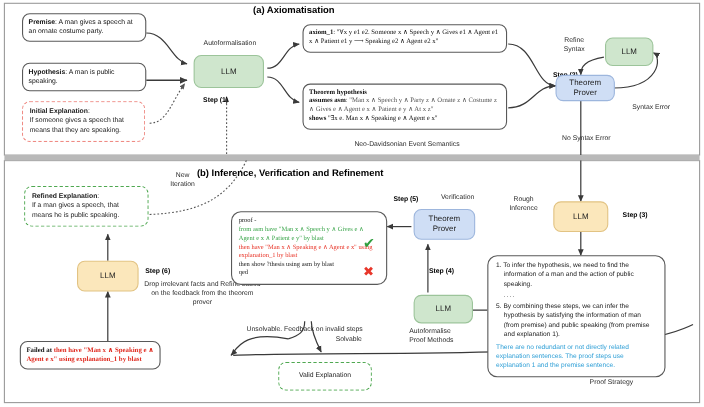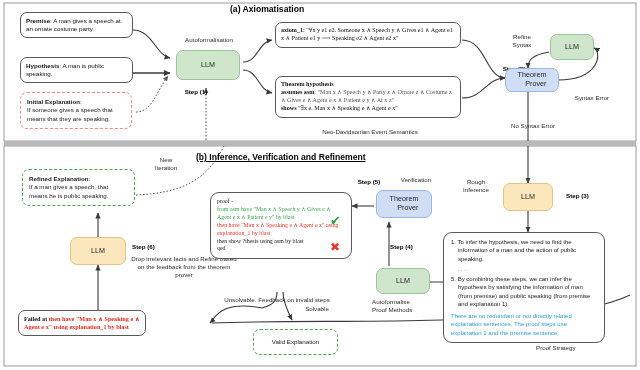--- a/index.html
+++ b/index.html
@@ -21,21 +21,21 @@
         font-size:6.1px;line-height:1.30;color:#111;}
   .sbox b{font-weight:bold;}
 
   
   .dashbox{border-radius:7px;padding:5px 6px;font-size:6.2px;line-height:1.35;background:#fff;}
   .dash-red{border:1.3px dashed #ef8b84;}
   .dash-green{border:1.3px dashed #4fa851;}
 
   
   .pnode{border-radius:7px;display:flex;align-items:center;justify-content:center;
-         text-align:right;font-size:7.2px;line-height:1.2;}
+         text-align:center;font-size:7.2px;line-height:1.2;}
   .green{background:#cfe6cd;border:1px solid #9cc49a;color:#222;}
   .yellow{background:#fbe7bb;border:1px solid #e2c383;color:#222;}
   .blue{background:#cfdef5;border:1px solid #9db6dd;color:#222;}
 
   
   .lbl{position:absolute;font-size:6.2px;line-height:1.25;color:#2b2b2b;text-align:center;}
   .lbl.bold{font-weight:bold;color:#000;}
 
   .title{position:absolute;font-size:8.6px;font-weight:bold;color:#000;text-align:left;}
 
@@ -168,21 +168,21 @@
 
   <div class="lbl bold" style="left:494px;top:65px;width:40px;">Step (2)</div>
 
   <div class="node pnode blue" style="left:505px;top:68px;width:54px;height:24px;white-space:pre-line;">Theorem
 Prover</div>
 
   <div class="lbl" style="left:560px;top:94px;width:64px;">Syntax Error</div>
 
   <div class="lbl" style="left:493px;top:122px;width:80px;">No Syntax Error</div>
 
-  <div class="title" style="left:196px;top:152px;width:300px;text-decoration:underline;">(b) Inference, Verification and Refinement</div>
+  <div class="title" style="left:179px;top:152px;width:300px;">(b) Inference, Verification and Refinement</div>
 
   <div class="lbl" style="left:142px;top:156px;width:48px;white-space:pre-line;">New
 Iteration</div>
 
   <div class="node dashbox dash-green" style="left:22px;top:169px;width:113px;">
     <b>Refined Explanation</b><span style="white-space:pre-line;">:
 If a man gives a speech, that means he is public speaking.</span>
   </div>
 
   <div class="node pnode yellow" style="left:70px;top:237px;width:56px;height:28px;">LLM</div>

